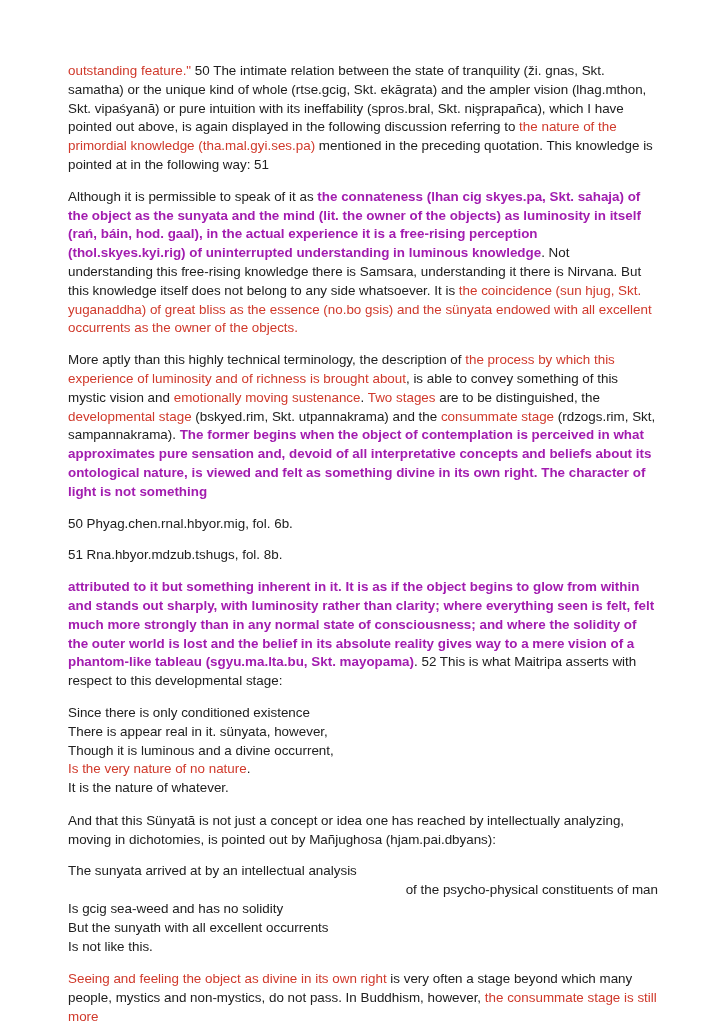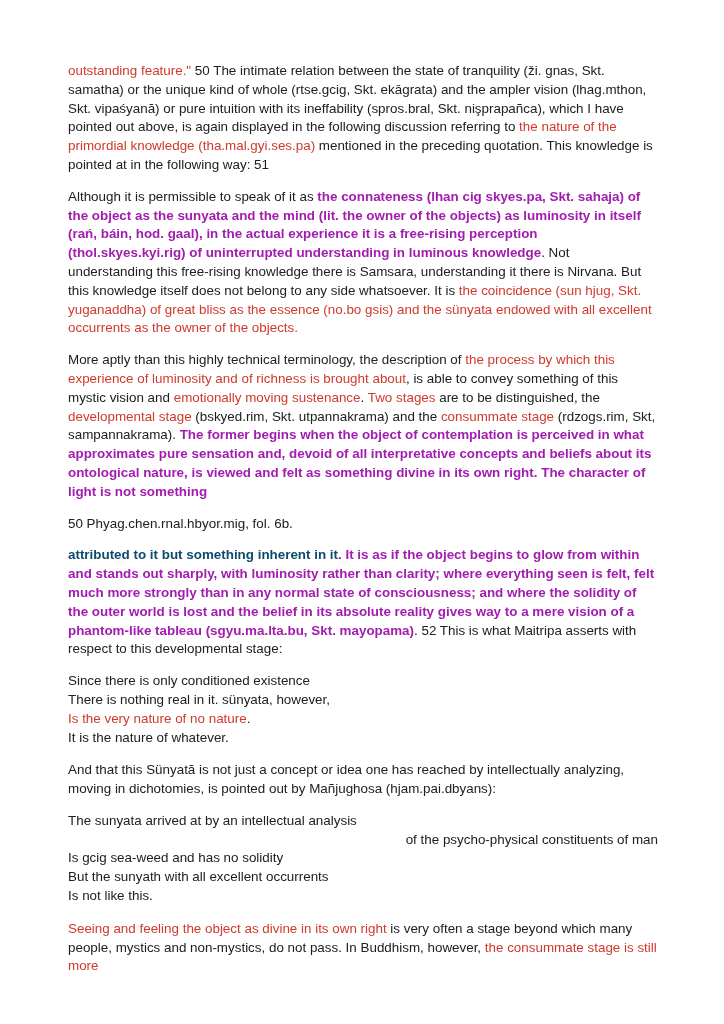--- a/index.html
+++ b/index.html
@@ -15,41 +15,43 @@
     font-size: 13.4px;
     line-height: 18.8px;
   }
   p.para { margin: 0 0 13px 0; }
   .fn { margin: 0 0 13px 0; }
   .verse { margin: 4px 0 14px 0; }
   .verse .vline { min-height: 18.8px; }
   .verse .indent { padding-left: 48px; text-align: right; }
   .red  { color: #d0392b; }
   .redb { color: #a21caf; font-weight: 700; }
-  .orangeb { color: #0c4a6e; font-weight: 700; }
+  .orangeb { color: #a21caf; font-weight: 700; }
 </style>
 </head>
 <body>
 
 <div class="page">
 
   <p class="para"><span class="red">outstanding feature." </span><span>50 The intimate relation between the state of tranquility (ži. gnas, Skt. samatha) or the unique kind of whole (rtse.gcig, Skt. ekāgrata) and the ampler vision (lhag.mthon, Skt. vipaśyană) or pure intuition with its ineffability (spros.bral, Skt. nişprapañca), which I have pointed out above, is again displayed in the following discussion referring to </span><span class="red">the nature of the primordial knowledge (tha.mal.gyi.ses.pa)</span><span> mentioned in the preceding quotation. This knowledge is pointed at in the following way: 51</span></p>
 
   <p class="para"><span>Although it is permissible to speak of it as </span><span class="redb">the connateness (lhan cig skyes.pa, Skt. sahaja) of the object as the sunyata and the mind (lit. the owner of the objects) as luminosity in itself (rań, báin, hod. gaal), in the actual experience it is a free-rising perception (thol.skyes.kyi.rig) of uninterrupted understanding in luminous knowledge</span><span>. Not understanding this free-rising knowledge there is Samsara, understanding it there is Nirvana. But this knowledge itself does not belong to any side whatsoever. It is </span><span class="red">the coincidence (sun hjug, Skt. yuganaddha) of great bliss as the essence (no.bo gsis) and the sünyata endowed with all excellent occurrents as the owner of the objects.</span></p>
 
   <p class="para"><span>More aptly than this highly technical terminology, the description of </span><span class="red">the process by which this experience of luminosity and of richness is brought about</span><span>, is able to convey something of this mystic vision and </span><span class="red">emotionally moving sustenance</span><span>. </span><span class="red">Two stages</span><span> are to be distinguished, the </span><span class="red">developmental stage</span><span> (bskyed.rim, Skt. utpannakrama) and the </span><span class="red">consummate stage</span><span> (rdzogs.rim, Skt, sampannakrama). </span><span class="redb">The former begins when the object of contemplation is perceived in what approximates pure sensation and, devoid of all interpretative concepts and beliefs about its ontological nature, is viewed and felt as something divine in its own right. The character of light is not something</span></p>
 
   <p class="fn"><span>50 Phyag.chen.rnal.hbyor.mig, fol. 6b.</span></p>
 
+  <p class="fn"><span>51 Rna.hbyor.mdzub.tshugs, fol. 8b.</span></p>
 
   <p class="para"><span class="orangeb">attributed to it but something inherent in it</span><span class="redb">. It is as if the object begins to glow from within and stands out sharply, with luminosity rather than clarity; where everything seen is felt, felt much more strongly than in any normal state of consciousness; and where the solidity of the outer world is lost and the belief in its absolute reality gives way to a mere vision of a phantom-like tableau (sgyu.ma.lta.bu, Skt. mayopama)</span><span>. 52 This is what Maitripa asserts with respect to this developmental stage:</span></p>
 
   <div class="verse">
     <div class="vline">Since there is only conditioned existence</div>
-    <div class="vline">There is nothing real in it. sünyata, however,</div>
+    <div class="vline">There is appear real in it. sünyata, however,</div>
+    <div class="vline">Though it is luminous and a divine occurrent,</div>
     <div class="vline"><span class="red">Is the very nature of no nature</span><span>.</span></div>
     <div class="vline">It is the nature of whatever.</div>
   </div>
 
   <p class="para"><span>And that this Sünyată is not just a concept or idea one has reached by intellectually analyzing, moving in dichotomies, is pointed out by Mañjughosa (hjam.pai.dbyans):</span></p>
 
   <div class="verse">
     <div class="vline">The sunyata arrived at by an intellectual analysis</div>
     <div class="vline indent">of the psycho-physical constituents of man</div>
     <div class="vline">Is gcig sea-weed and has no solidity</div>

